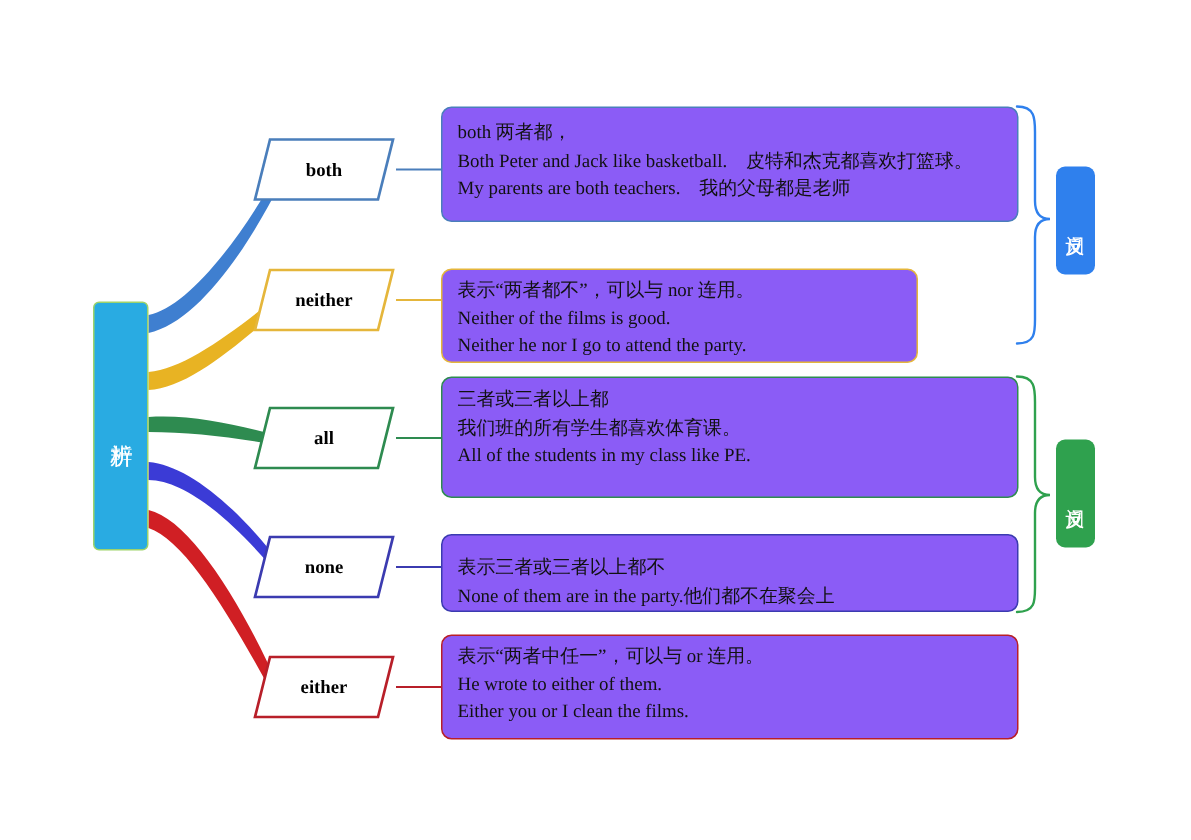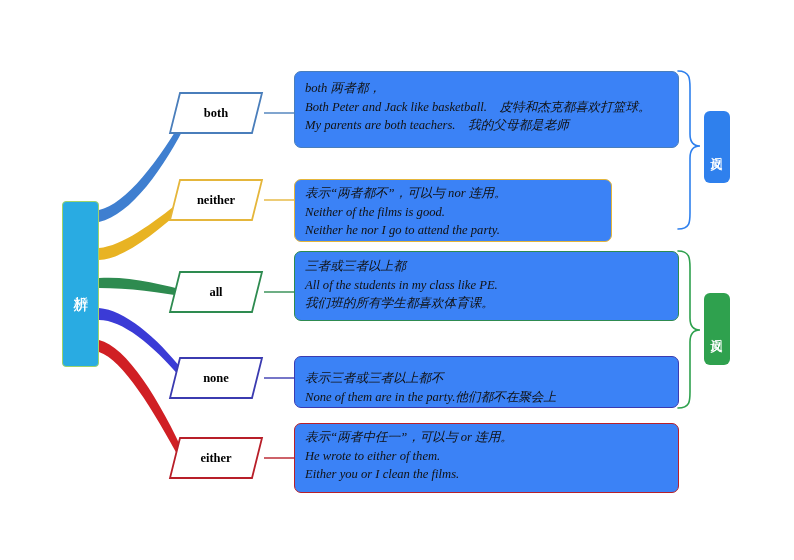--- a/index.html
+++ b/index.html
@@ -77,25 +77,24 @@
     font-family: "Liberation Serif", "DejaVu Serif", serif;
     font-weight: bold;
     font-size: 12.5px;
     color: #000000;
   }
 
   
   .detail-box {
     position: absolute;
     box-sizing: border-box;
-    background: #3b82f6;
+    background: #8b5cf6;
     border: 1.4px solid #4a7ebb;
     border-radius: 7px;
     padding: 7px 10px 6px 10px;
-    font-style: italic;
   }
   .detail-line {
     font-family: "Liberation Serif", "DejaVu Serif", serif;
     font-size: 12.6px;
     line-height: 18.5px;
     color: #111111;
     white-space: pre;
   }
 
   
@@ -185,24 +184,24 @@
     <div class="detail-line">Both Peter and Jack like basketball.　皮特和杰克都喜欢打篮球。</div>
     <div class="detail-line">My parents are both teachers.　我的父母都是老师</div>
   </div>
 
   <div class="detail-box" style="left:294px; top:179px; width:318px; height:63px; border-color:#e5b63b; padding-top:4px;">
     <div class="detail-line">表示“两者都不”，可以与 nor 连用。</div>
     <div class="detail-line">Neither of the films is good.</div>
     <div class="detail-line">Neither he nor I go to attend the party.</div>
   </div>
 
-  <div class="detail-box" style="left:294px; top:251px; width:385px; height:70px; border-color:#2e8b50; padding-top:5px;">
+  <div class="detail-box" style="left:294px; top:251px; width:385px; height:81px; border-color:#2e8b50; padding-top:5px;">
     <div class="detail-line">三者或三者以上都</div>
+    <div class="detail-line">我们班的所有学生都喜欢体育课。</div>
     <div class="detail-line">All of the students in my class like PE.</div>
-    <div class="detail-line">我们班的所有学生都喜欢体育课。</div>
   </div>
 
   <div class="detail-box" style="left:294px; top:356px; width:385px; height:52px; border-color:#3b3bb0; padding-top:12px;">
     <div class="detail-line">表示三者或三者以上都不</div>
     <div class="detail-line">None of them are in the party.他们都不在聚会上</div>
   </div>
 
   <div class="detail-box" style="left:294px; top:423px; width:385px; height:70px; border-color:#b81f29; padding-top:4px;">
     <div class="detail-line">表示“两者中任一”，可以与 or 连用。</div>
     <div class="detail-line">He wrote to either of them.</div>

